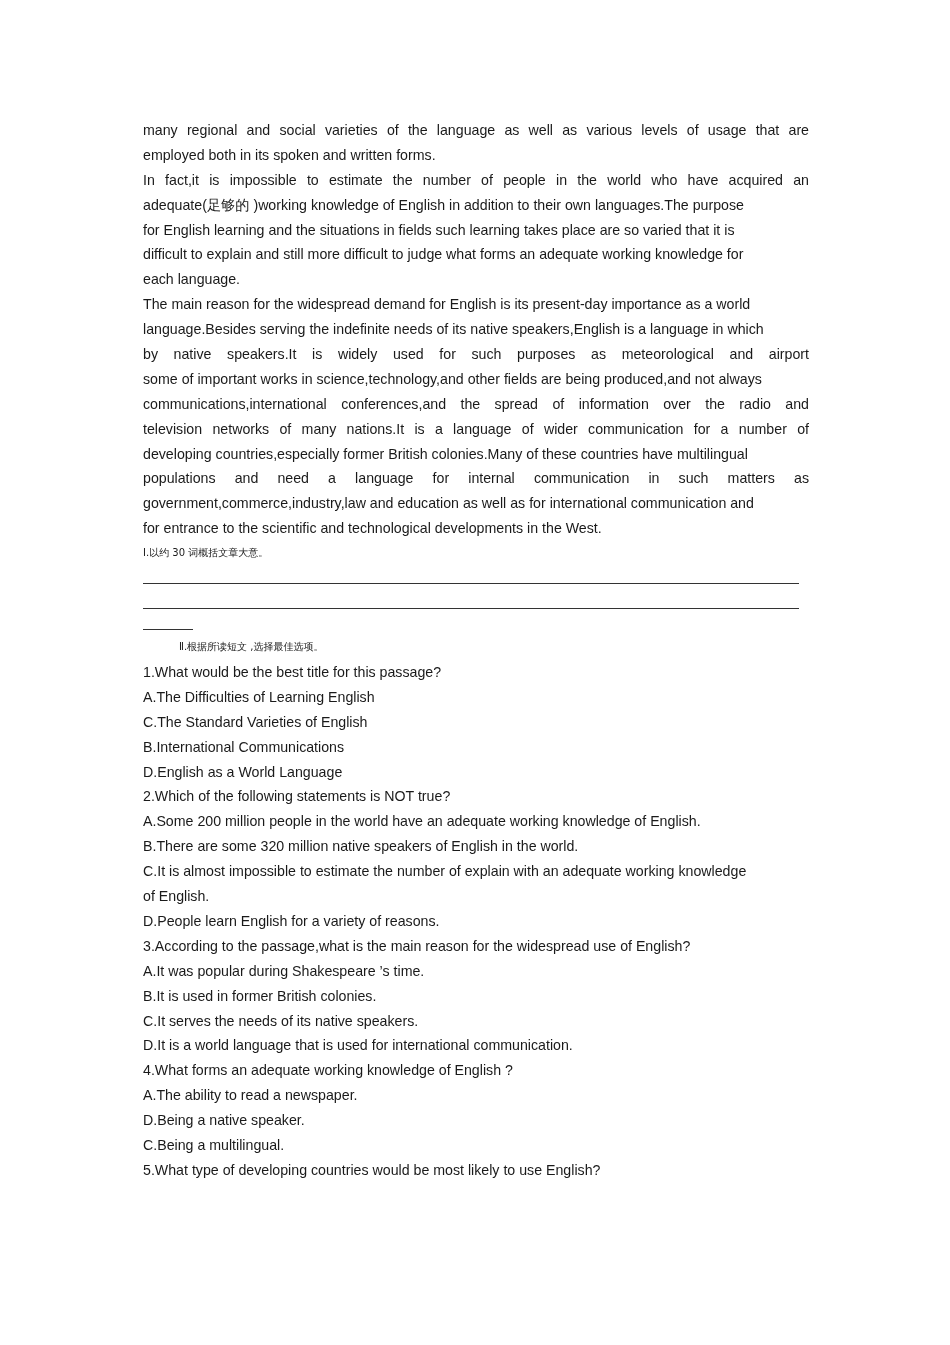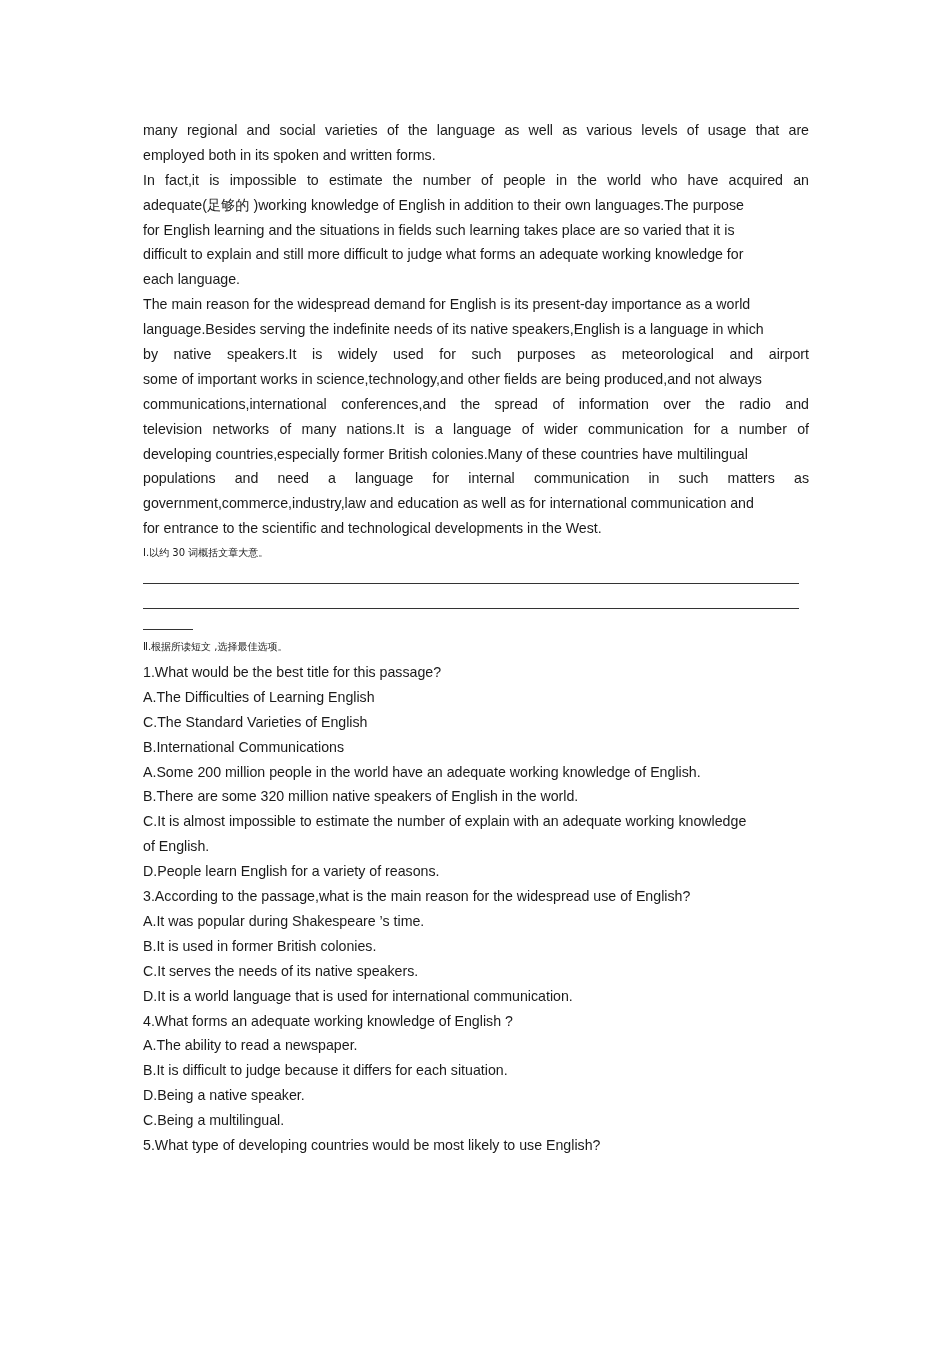--- a/index.html
+++ b/index.html
@@ -27,21 +27,21 @@
       left: 0; width: 656px; bottom: 7px;
       border-bottom: 1px solid #333;
     }
     .short-rule { height: 18px; position: relative; }
     .short-rule::after {
       content: "";
       position: absolute;
       left: 0; width: 50px; bottom: 4px;
       border-bottom: 1px solid #333;
     }
-    .section-head { height: 26px; line-height: 26px; }
+    .section-head { height: 26px; line-height: 26px; margin-left: 36px; }
   </style>
 </head>
 <body>
 
 <div class="page">
 
   <div>
     <div class="line just">many regional and social varieties of the language as well as various levels of usage that are</div>
     <div class="line">employed both in its spoken and written forms.</div>
   </div>
@@ -72,42 +72,43 @@
   <div class="rule"></div>
   <div class="short-rule"></div>
 
   <div class="section-head cjk">Ⅱ.根据所读短文   ,选择最佳选项。</div>
 
   <div>
     <div class="line">1.What would be the best title for this passage?</div>
     <div class="line">A.The Difficulties of Learning English</div>
     <div class="line">C.The Standard Varieties of English</div>
     <div class="line">B.International Communications</div>
+    <div class="line">D.English as a World Language</div>
   </div>
 
   <div>
+    <div class="line">2.Which of the following statements is NOT true?</div>
     <div class="line">A.Some 200 million people in the world have an adequate working knowledge of English.</div>
     <div class="line">B.There are some 320 million native speakers of English in the world.</div>
     <div class="line">C.It is almost impossible to estimate the number of explain with an adequate working knowledge</div>
     <div class="line">of English.</div>
     <div class="line">D.People learn English for a variety of reasons.</div>
   </div>
 
   <div>
     <div class="line">3.According to the passage,what is the main reason for the widespread use of English?</div>
     <div class="line">A.It was popular during Shakespeare ’s time.</div>
     <div class="line">B.It is used in former British colonies.</div>
     <div class="line">C.It serves the needs of its native speakers.</div>
     <div class="line">D.It is a world language that is used for international communication.</div>
   </div>
 
   <div>
     <div class="line">4.What forms an adequate working knowledge of English   ?</div>
     <div class="line">A.The ability to read a newspaper.</div>
-    <div class="line">B.It is difficult to judge because it differs for each situation.</div>
     <div class="line">D.Being a native speaker.</div>
     <div class="line">C.Being a multilingual.</div>
   </div>
 
   <div>
     <div class="line">5.What type of developing countries would be most likely to use English?</div>
   </div>
 
 </div>
 

